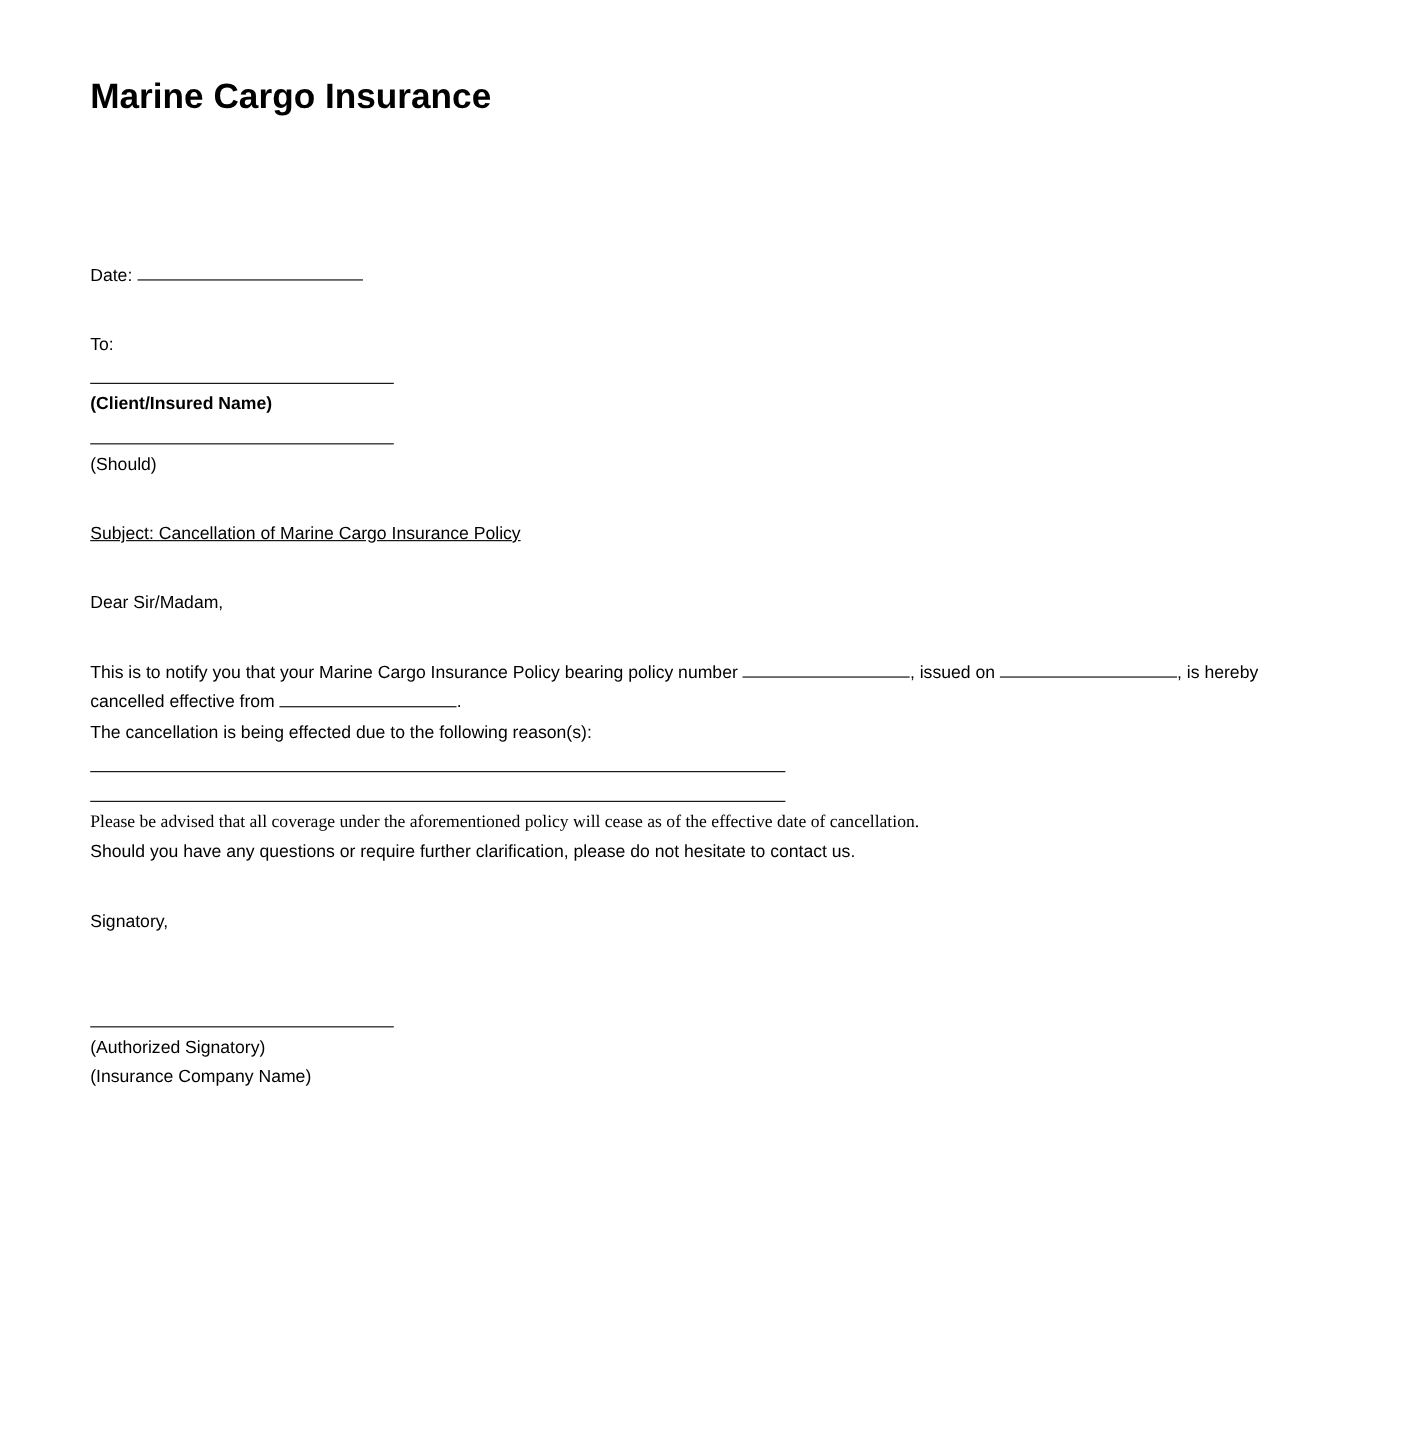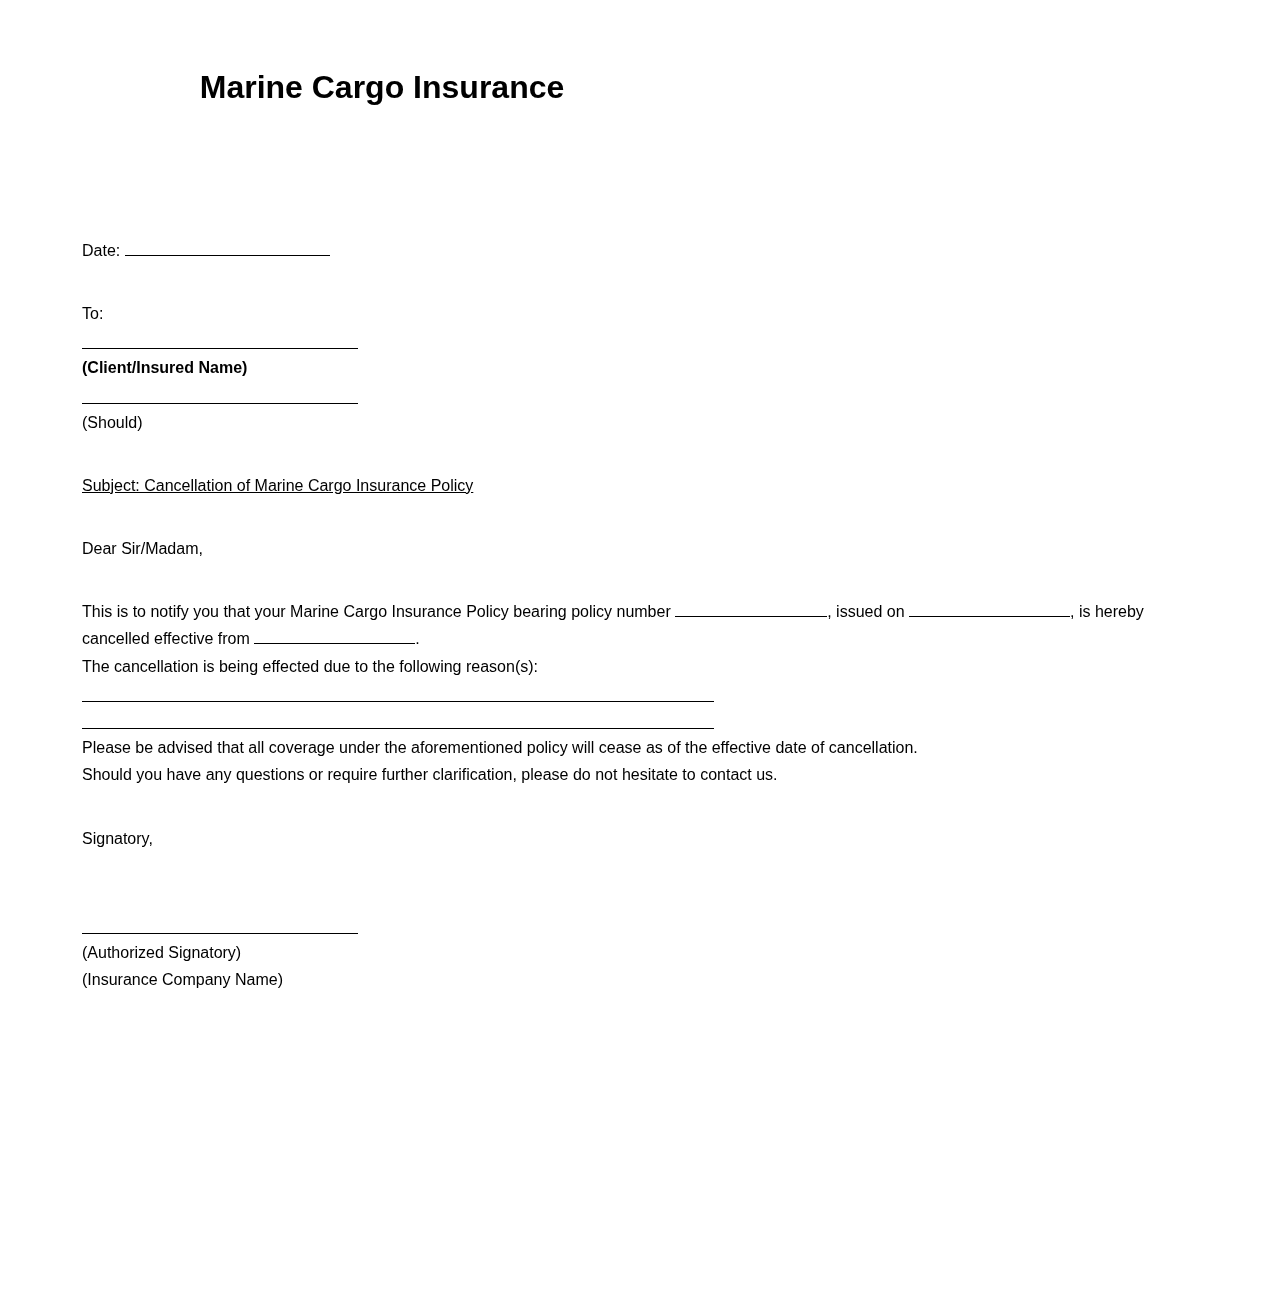--- a/index.html
+++ b/index.html
@@ -4,21 +4,21 @@
   <style>
     html, body { margin: 0; padding: 0; background: #ffffff; }
     body {
       width: 1278px; height: 1300px; position: relative; overflow: hidden;
       font-family: "Liberation Sans", sans-serif; color: #000;
     }
     .page { position: absolute; left: 82px; top: 0; width: 1100px; }
     h1 {
       font-family: "Liberation Sans", sans-serif;
       font-size: 32px; font-weight: bold; line-height: 54px;
-      margin: 0; position: absolute; top: 60px; left: 0; width: 600px; text-align: center;
+      margin: 0; position: absolute; top: 60px; left: 0; width: 600px;
     }
     .line { position: absolute; left: 0; font-size: 16px; line-height: 27px; white-space: nowrap; }
     .rule { position: absolute; left: 0; height: 1px; background: #000; }
     .blank { display: inline-block; border-bottom: 1px solid #000; height: 14px; vertical-align: baseline; }
   </style>
 </head>
 <body>
 
 <div class="page">
   <h1>
@@ -44,20 +44,20 @@
     <span class="blank" style="width:152px;"></span><span>, issued on</span>
     <span class="blank" style="width:161px;"></span><span>, is hereby</span>
   </div>
   <div class="line" style="top:625px;">
     <span>cancelled effective from</span>
     <span class="blank" style="width:161px;"></span><span>.</span>
   </div>
   <div class="line" style="top:653px;">The cancellation is being effected due to the following reason(s):</div>
   <div class="rule" style="top:701px; width:632px;"></div>
   <div class="rule" style="top:728px; width:632px;"></div>
-  <div class="line" style="top:734px;">Please be advised that all coverage under the aforementioned policy will cease as of the effective date of cancellation.</div>
+  <div class="line" style="top:734px;font-family:Liberation Serif, serif;">Please be advised that all coverage under the aforementioned policy will cease as of the effective date of cancellation.</div>
   <div class="line" style="top:761px;">Should you have any questions or require further clarification, please do not hesitate to contact us.</div>
 
   <div class="line" style="top:825px;">Signatory,</div>
   <div class="rule" style="top:933px; width:276px;"></div>
   <div class="line" style="top:939px;">(Authorized Signatory)</div>
   <div class="line" style="top:966px;">(Insurance Company Name)</div>
 </div>
 
 </body></html>

